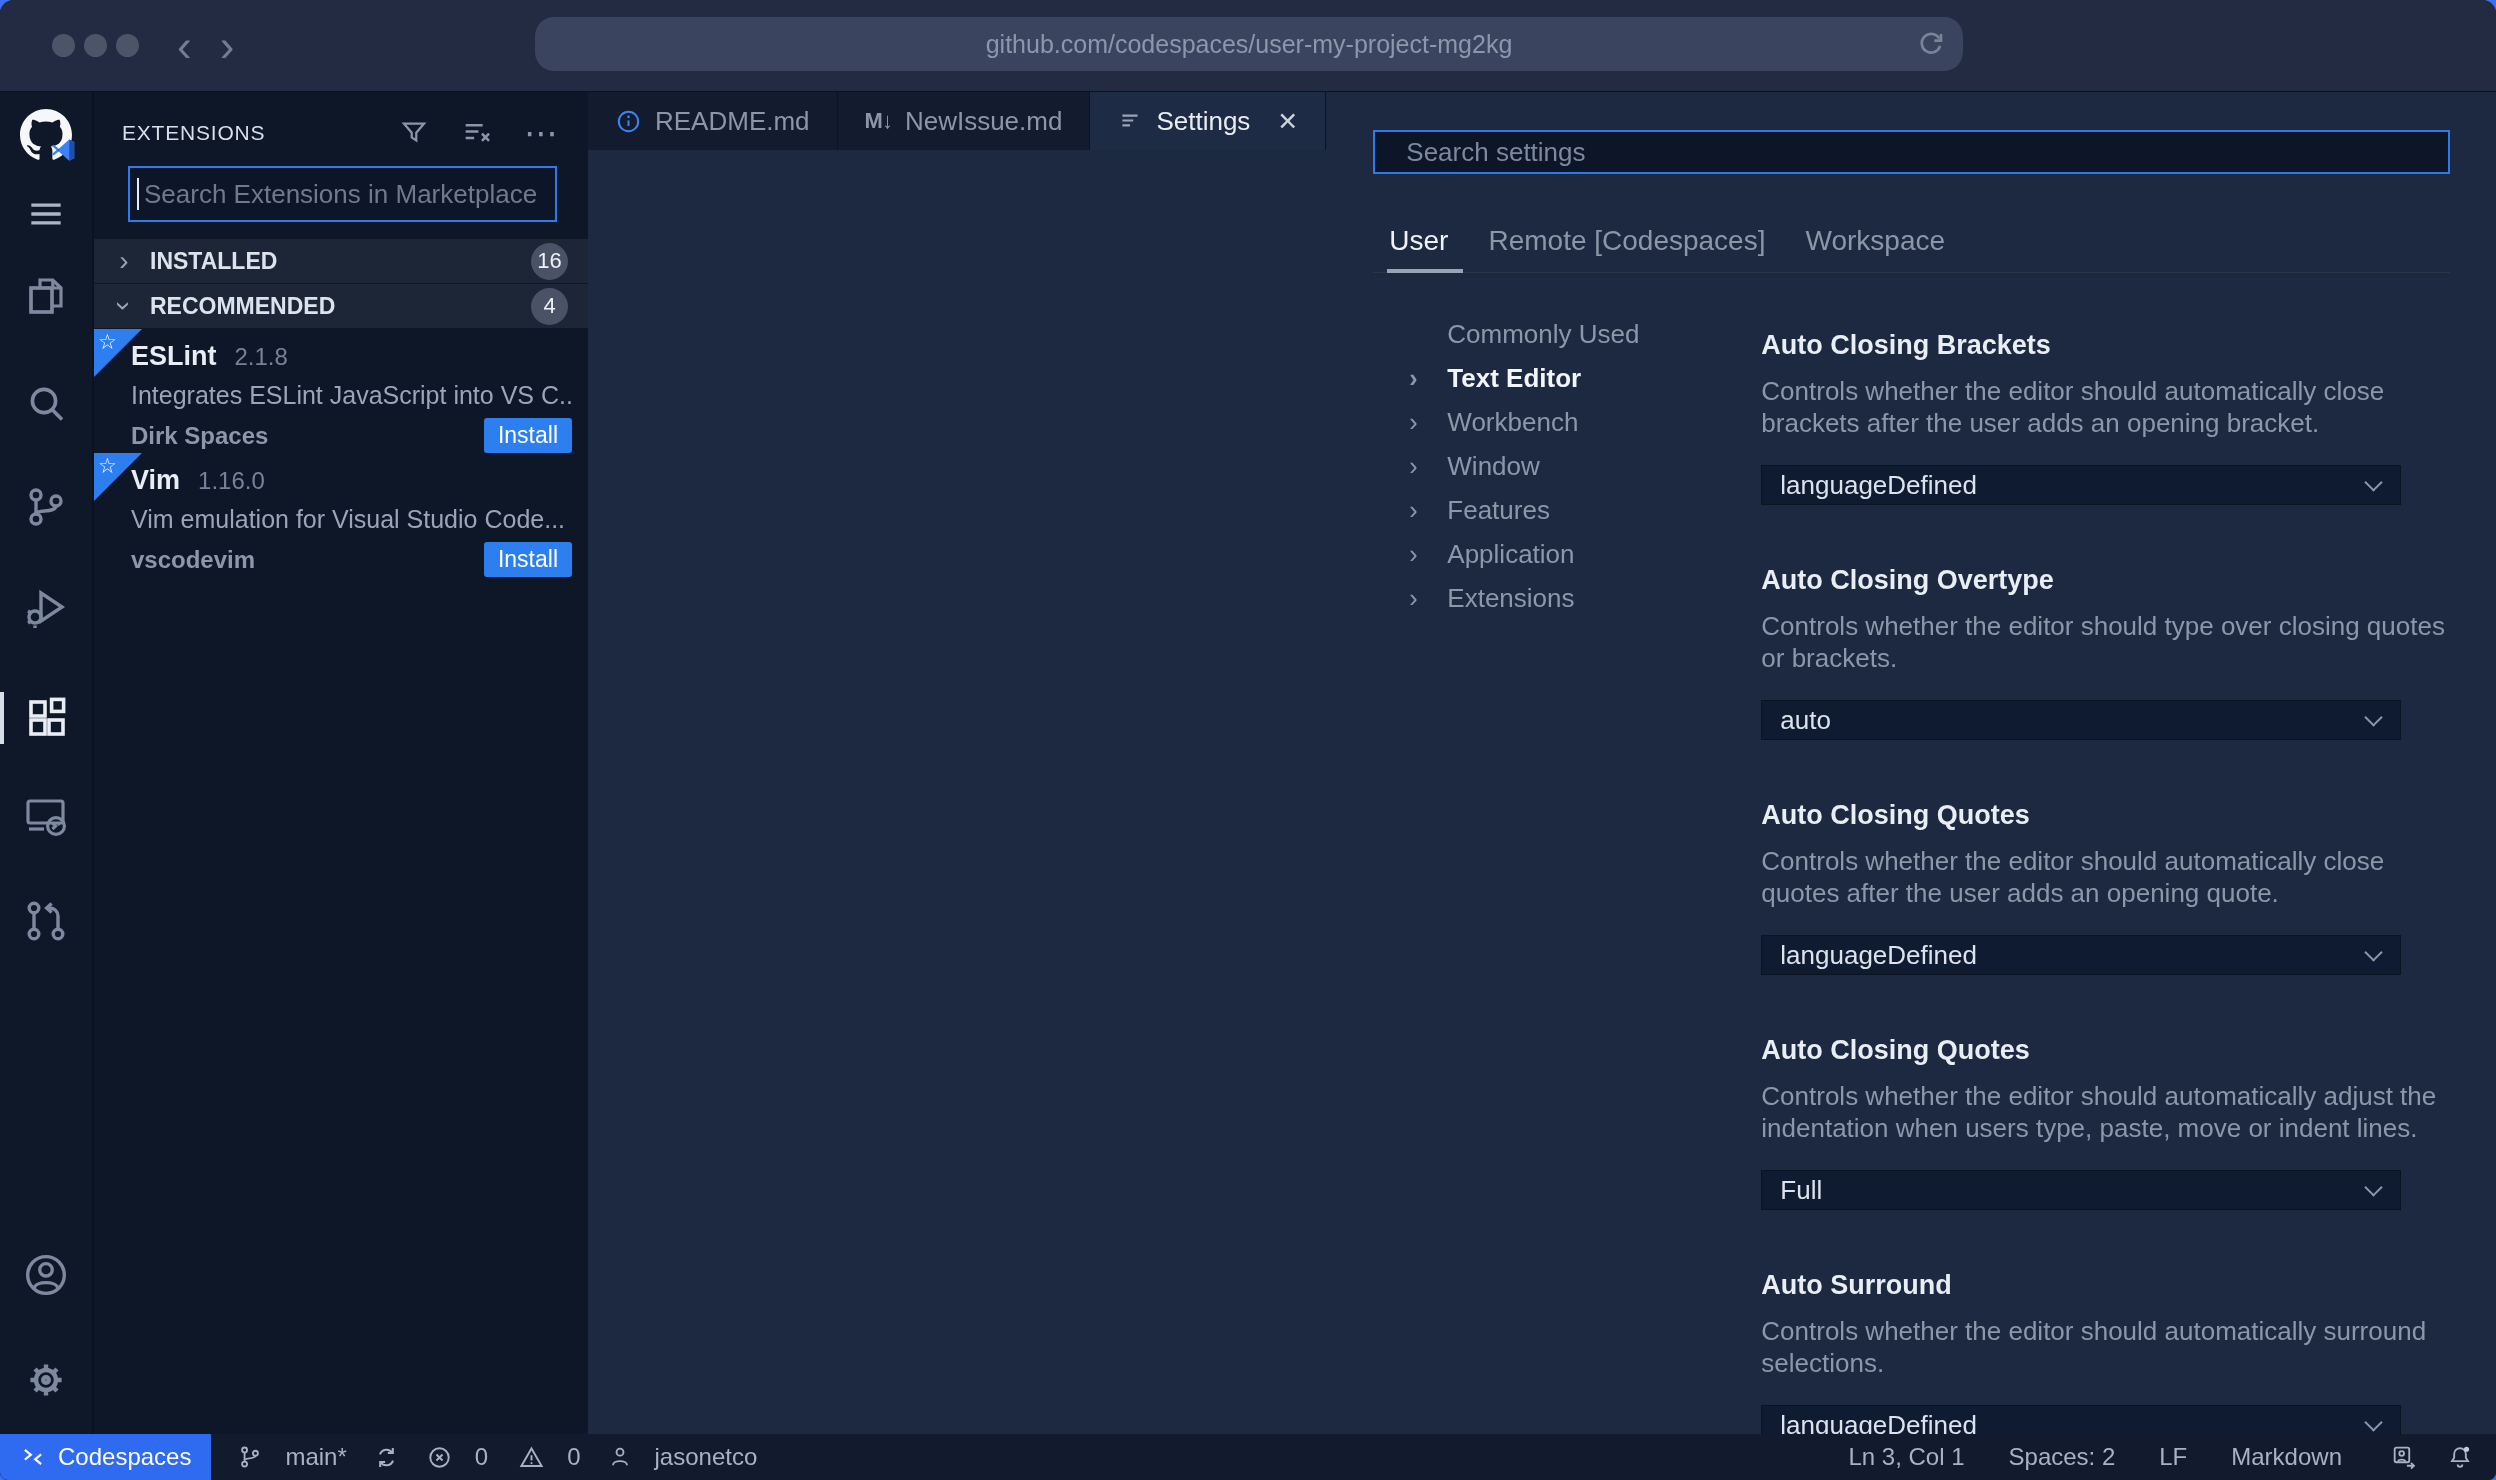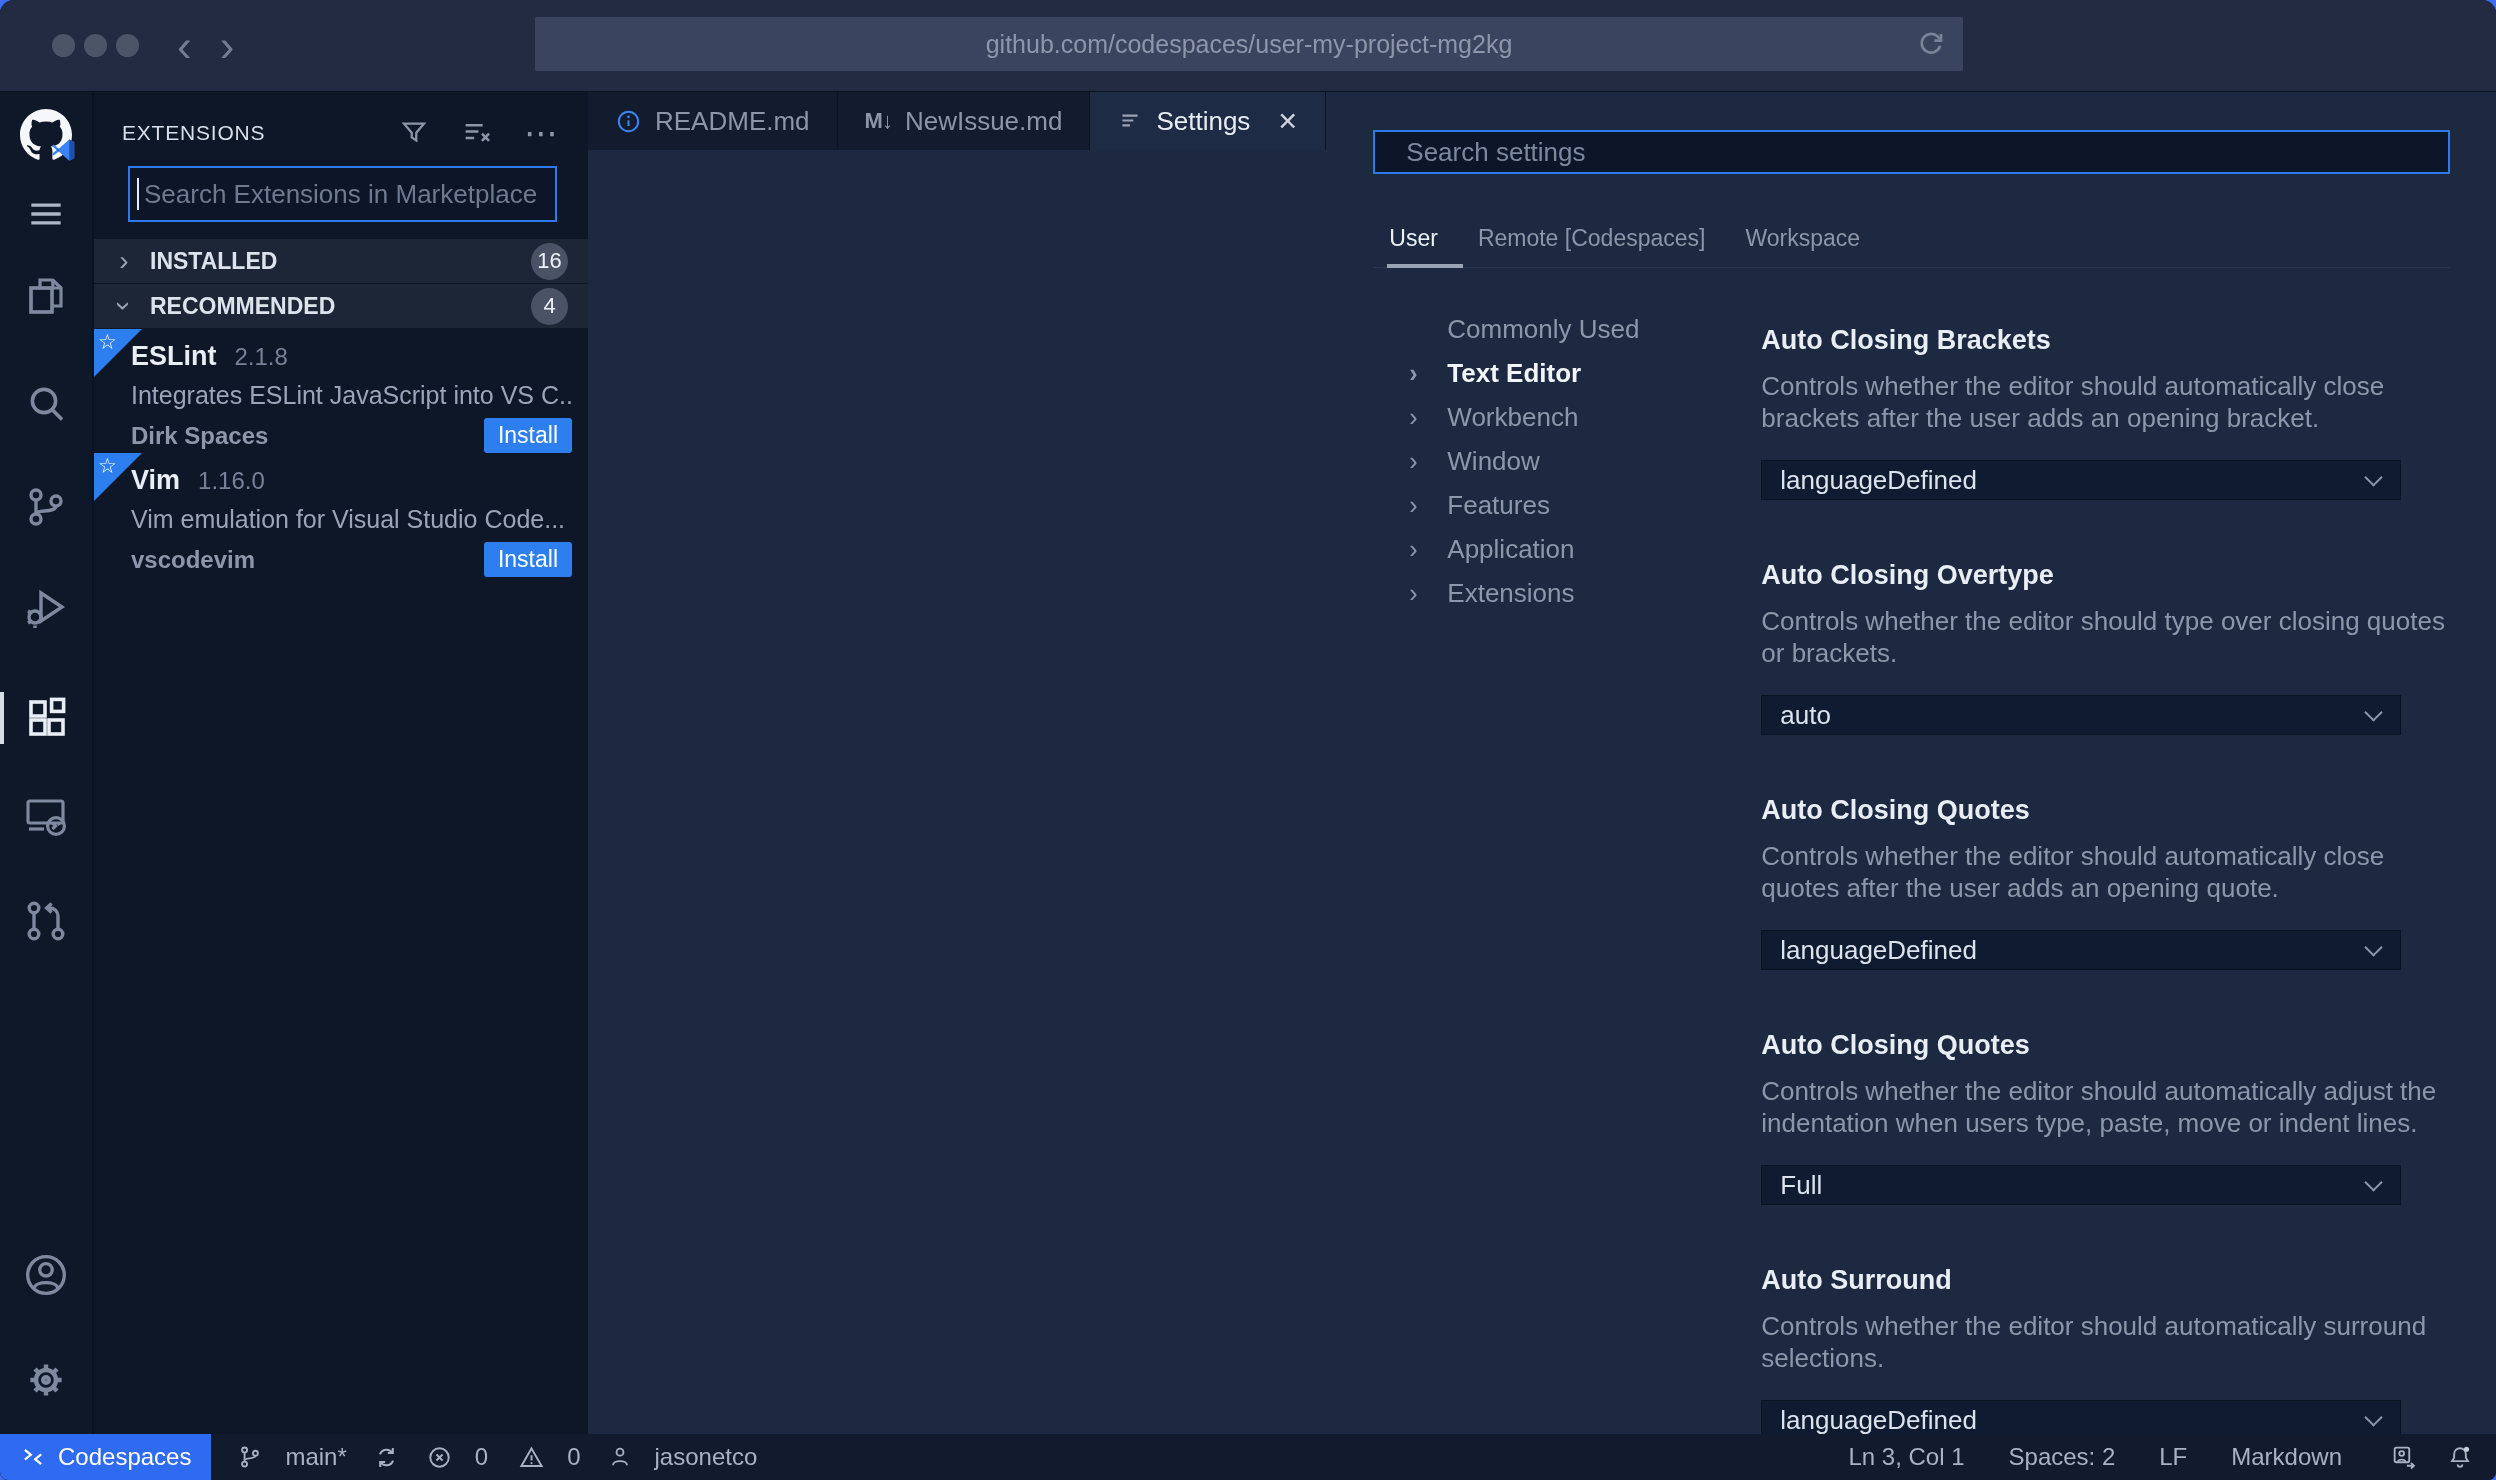--- a/index.html
+++ b/index.html
@@ -8,21 +8,21 @@
     display:flex;flex-direction:column;}
 
   
   .chrome{height:91px;background:#222b42;border-bottom:1px solid #0a1120;position:relative;
     display:flex;align-items:center;flex:0 0 auto;}
   .lights{display:flex;gap:9px;margin-left:52px;}
   .light{width:23px;height:23px;border-radius:50%;background:#4c5568;}
   .navbtn{margin-left:38px;color:#727d92;font-size:44px;line-height:44px;user-select:none;}
   .navbtn.fwd{margin-left:28px;}
   .url-bar{position:absolute;left:535px;top:17px;width:1428px;height:54px;background:#3a445f;
-    border-radius:2px;display:flex;align-items:center;justify-content:center;}
+    border-radius:19px;display:flex;align-items:center;justify-content:center;}
   .url-text{color:#8d96ab;font-size:25px;}
   .refresh{position:absolute;right:16px;top:11px;width:32px;height:32px;}
 
   
   .main{flex:1;display:flex;min-height:0;}
 
   
   .activity{width:92px;flex:0 0 auto;background:#0f1829;border-right:2px solid #0a1120;position:relative;}
   .ab-icon{position:absolute;left:0;width:92px;height:52px;display:flex;align-items:center;justify-content:center;}
   .ab-active-bar{position:absolute;left:0;top:600px;width:4px;height:52px;background:#d8dee8;}
@@ -68,21 +68,21 @@
   .md-glyph{font-size:22px;font-weight:bold;color:#8d96a8;letter-spacing:-1px;}
   .tab-close{margin-left:14px;font-size:25px;color:#ccd3de;}
   .tabstrip-rest{flex:1;background:#1d2941;}
 
   .settings-page{flex:1;overflow:hidden;padding:38px 46px 0 47px;display:flex;flex-direction:column;}
   .settings-search{height:44px;flex:0 0 auto;box-sizing:border-box;border:2px solid #2b7cea;background:#0c1628;
     color:#e8ecf2;font-size:26px;padding:0 31px;outline:none;width:100%;
     font-family:"Liberation Sans","DejaVu Sans",sans-serif;}
   .settings-search::placeholder{color:#7d88a0;}
   .scopes{margin-top:51px;flex:0 0 auto;display:flex;gap:40px;border-bottom:1px solid #2a3648;padding-left:16px;}
-  .scope{font-size:23px;color:#8d96a8;padding-bottom:15px;position:relative;}
+  .scope{font-size:28px;color:#8d96a8;padding-bottom:15px;position:relative;}
   .scope.active{color:#eef2f7;}
   .scope.active::after{content:"";position:absolute;left:-2px;bottom:-1px;height:4px;width:76px;background:#9aa3b4;}
   .settings-body{flex:1;display:flex;min-height:0;overflow:hidden;}
   .toc{width:388px;flex:0 0 auto;padding:39px 0 0 30px;box-sizing:border-box;}
   .toc-row{height:44px;display:flex;align-items:center;color:#8d97aa;font-size:26px;}
   .toc-chev{width:20px;margin-right:24px;color:#8d97aa;font-size:25px;text-align:center;}
   .toc-chev.hidden{visibility:hidden;}
   .toc-row.active{color:#f2f5f9;font-weight:bold;}
   .slist{flex:1;padding-top:56px;min-width:0;}
   .setting + .setting{margin-top:59px;}

